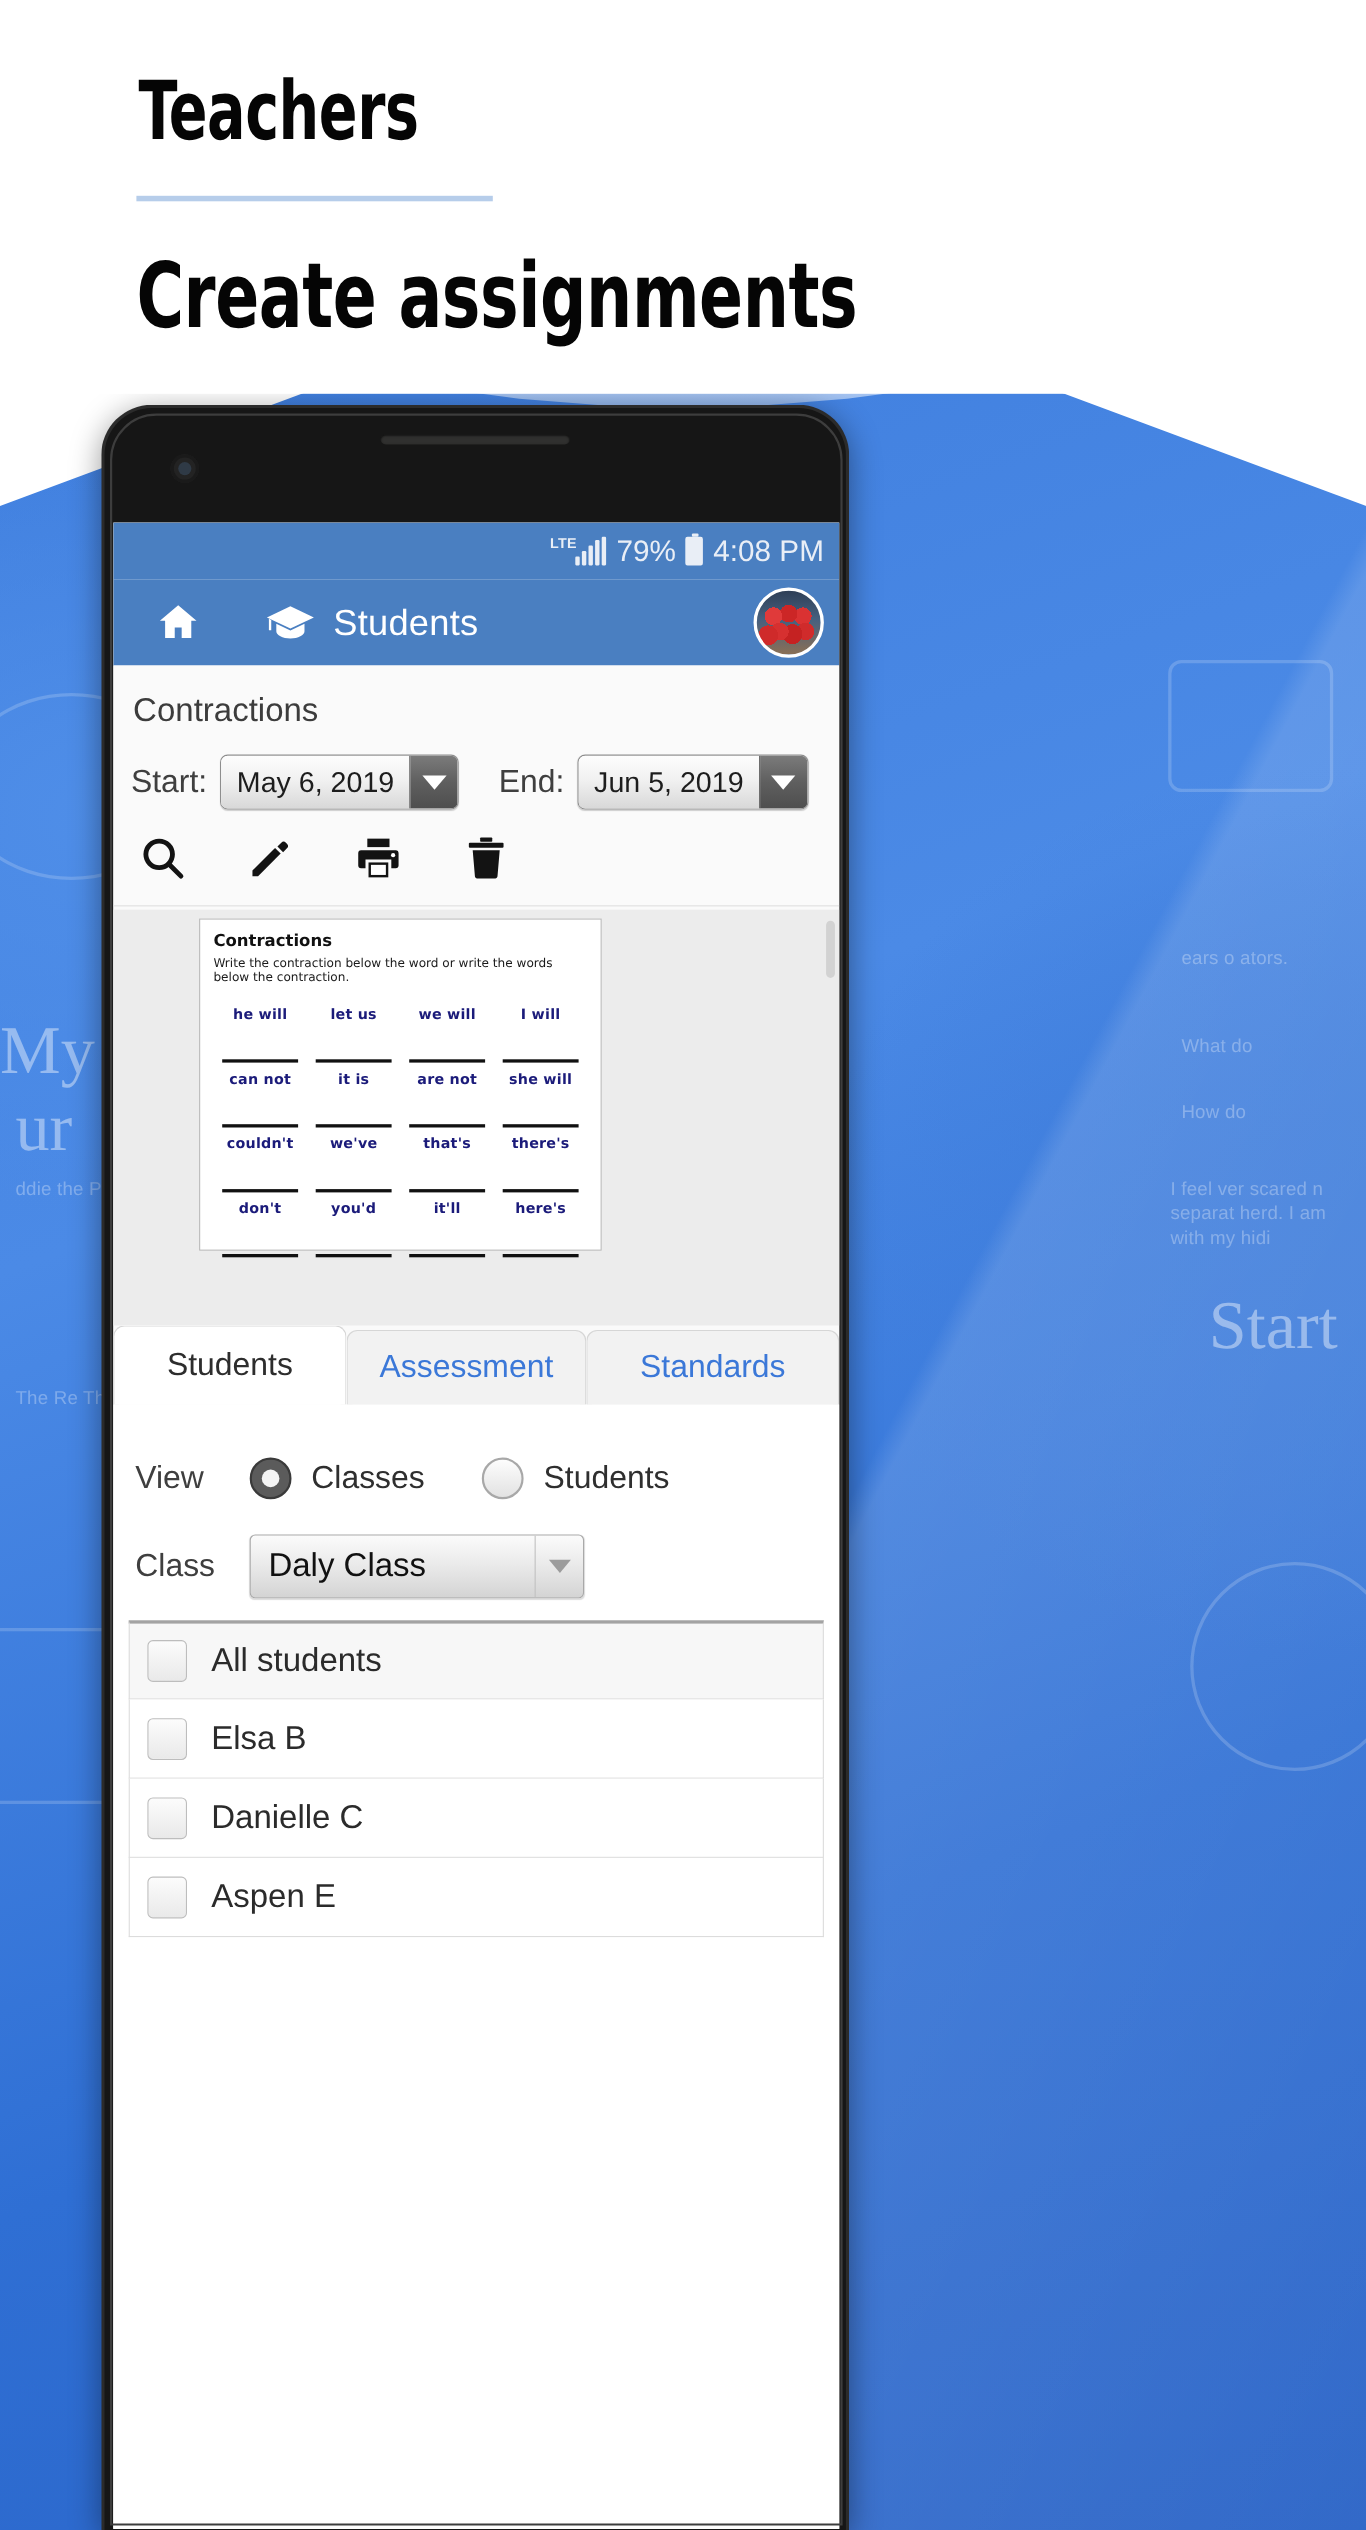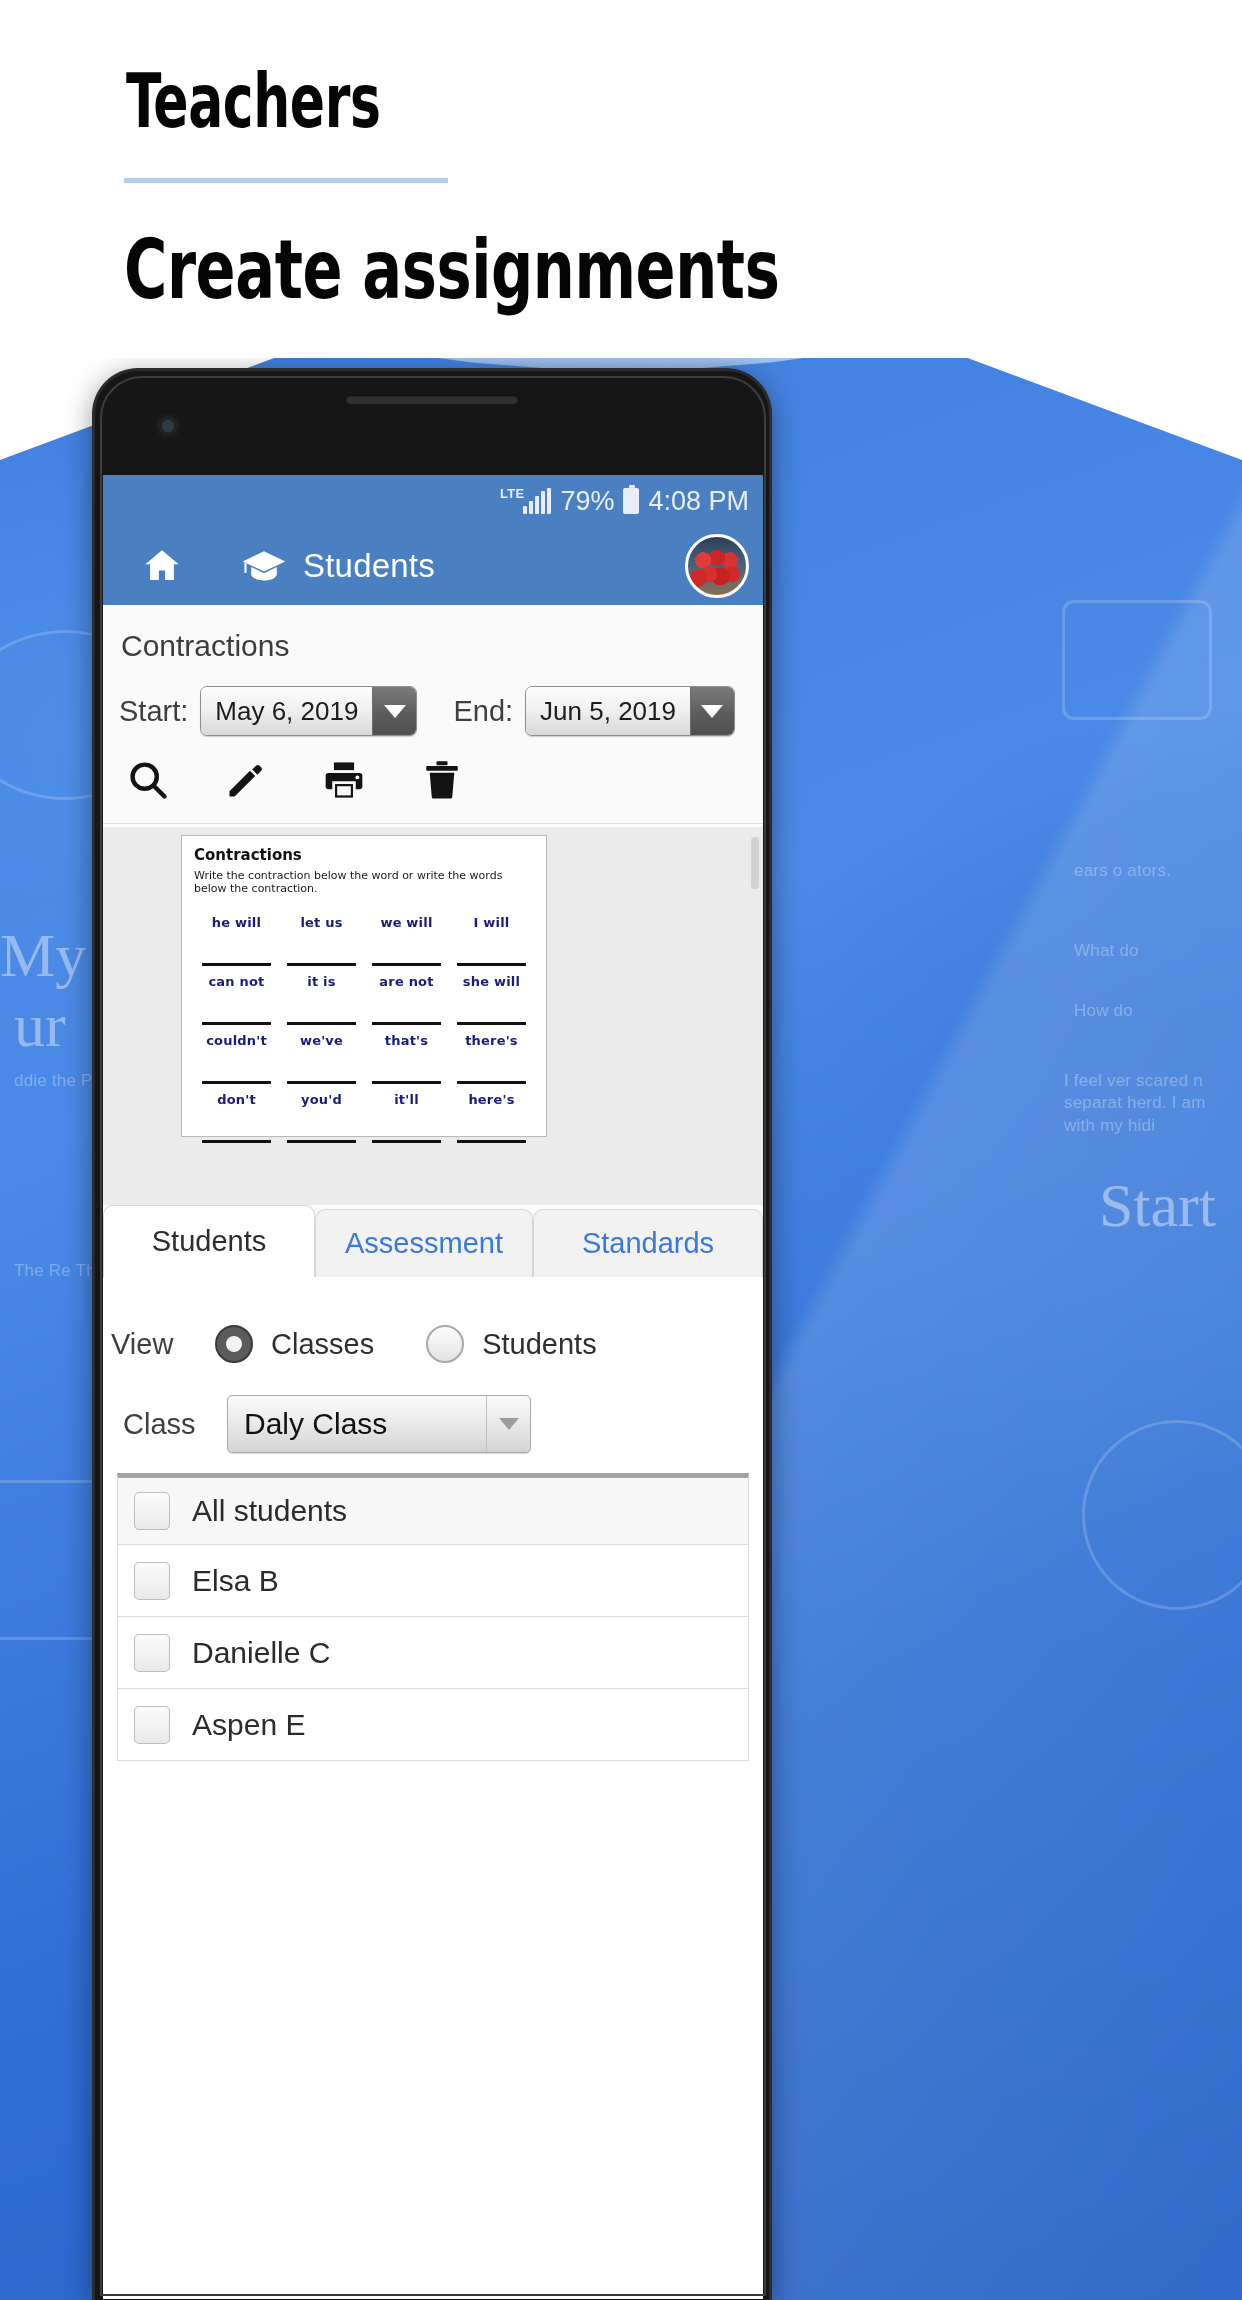--- a/index.html
+++ b/index.html
@@ -184,21 +184,21 @@
   .tab {
     height: 68px; display: flex; align-items: center; justify-content: center;
     font-size: 29px; border: 1px solid #d6d6d6; border-bottom: none;
     border-radius: 10px 10px 0 0; background: #f2f2f2; color: #3b78d8;
   }
   .tab.active { background: #ffffff; color: #2d2d2d; height: 72px; }
   .tab.t1 { width: 212px; } .tab.t2 { width: 218px; } .tab.t3 { width: 230px; margin-top: 12px; }
 
   .panel { position: absolute; left: 0; top: 672px; width: 660px; height: 1022px; background: #ffffff; }
 
-  .viewrow { position: absolute; left: 8px; top: 48px; display: flex; align-items: center; }
+  .viewrow { position: absolute; left: 20px; top: 48px; display: flex; align-items: center; }
   .vr-label { font-size: 29px; color: #3f3f3f; width: 104px; }
   .radio { width: 38px; height: 38px; border-radius: 50%; display:inline-block; position: relative;
            background: linear-gradient(180deg,#fdfdfd,#e2e2e2); border: 2px solid #a8a8a8; }
   .radio.on { background: #5b5b5b; border: 2px solid #3a3a3a; }
   .radio.on::after { content:""; position:absolute; left:50%; top:50%; transform: translate(-50%,-50%);
                      width: 16px; height: 16px; border-radius:50%; background:#f4f4f4; }
   .vr-opt { font-size: 29px; color: #2f2f2f; margin-left: 18px; }
   .vr-gap { width: 52px; }
 
   .classrow { position: absolute; left: 20px; top: 118px; display: flex; align-items: center; }
@@ -212,21 +212,21 @@
   .class-select .cs-val { flex: 1; display: flex; align-items: center; padding-left: 16px;
                           font-size: 30px; color: #111; }
   .class-select .cs-arrow { width: 44px; display:flex; align-items:center; justify-content:center;
                             border-left: 1px solid #c0c0c0; }
   .class-select .cs-arrow::after { content:""; width:0; height:0;
       border-left: 10px solid transparent; border-right: 10px solid transparent; border-top: 12px solid #9c9c9c; }
 
   .stu-list { position: absolute; left: 14px; top: 196px; width: 632px; }
   .stu-row { display: flex; align-items: center; height: 72px; border: 1px solid #dcdcdc; border-top: none;
              background: #ffffff; padding-left: 16px; }
-  .stu-row.first { border-top: 5px solid #a3a3a3; background: #f7f7f7; }
+  .stu-row.first { border-top: 3px solid #a3a3a3; background: #f7f7f7; }
   .chkbox { width: 36px; height: 38px; border-radius: 5px; border: 1px solid #bdbdbd;
             background: linear-gradient(180deg,#fcfcfc 0%, #e9e9e9 100%); flex: 0 0 auto; }
   .stu-name { font-size: 30px; color: #2b2b2b; margin-left: 22px; }
 
   svg { display: block; }
 </style>
 </head>
 <body>
 
 <div id="root">

